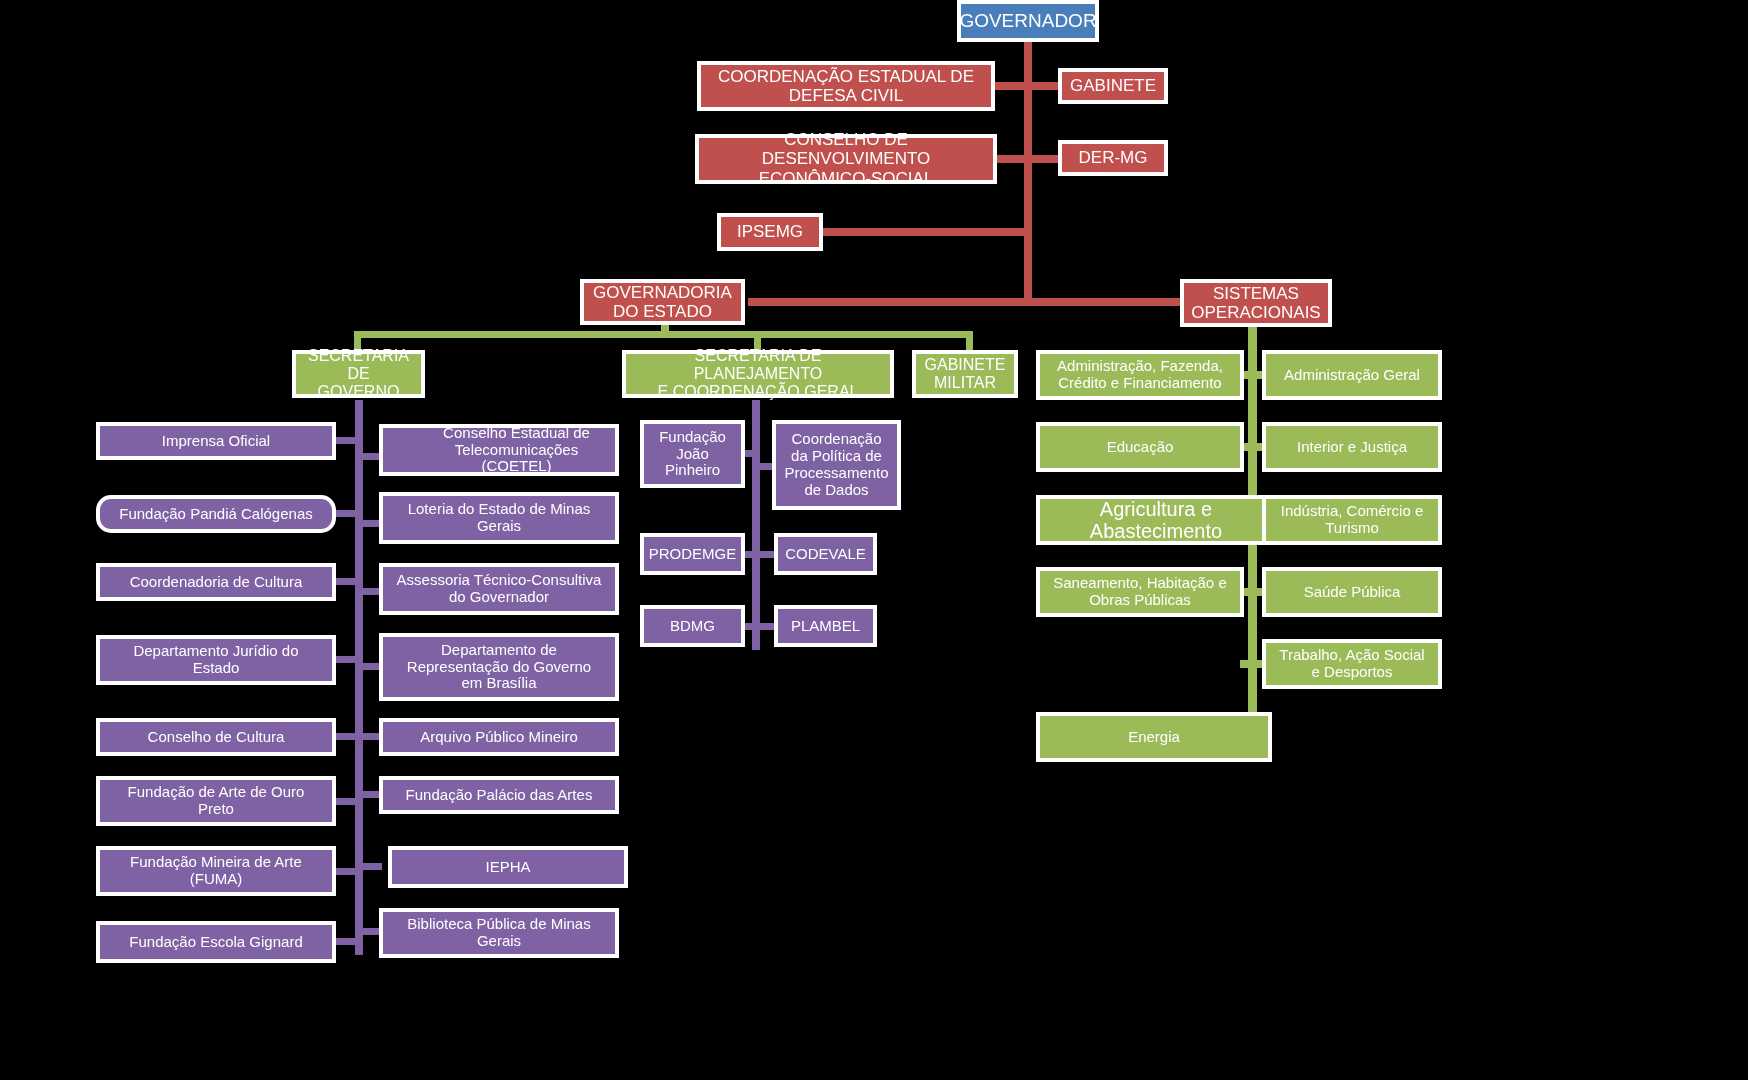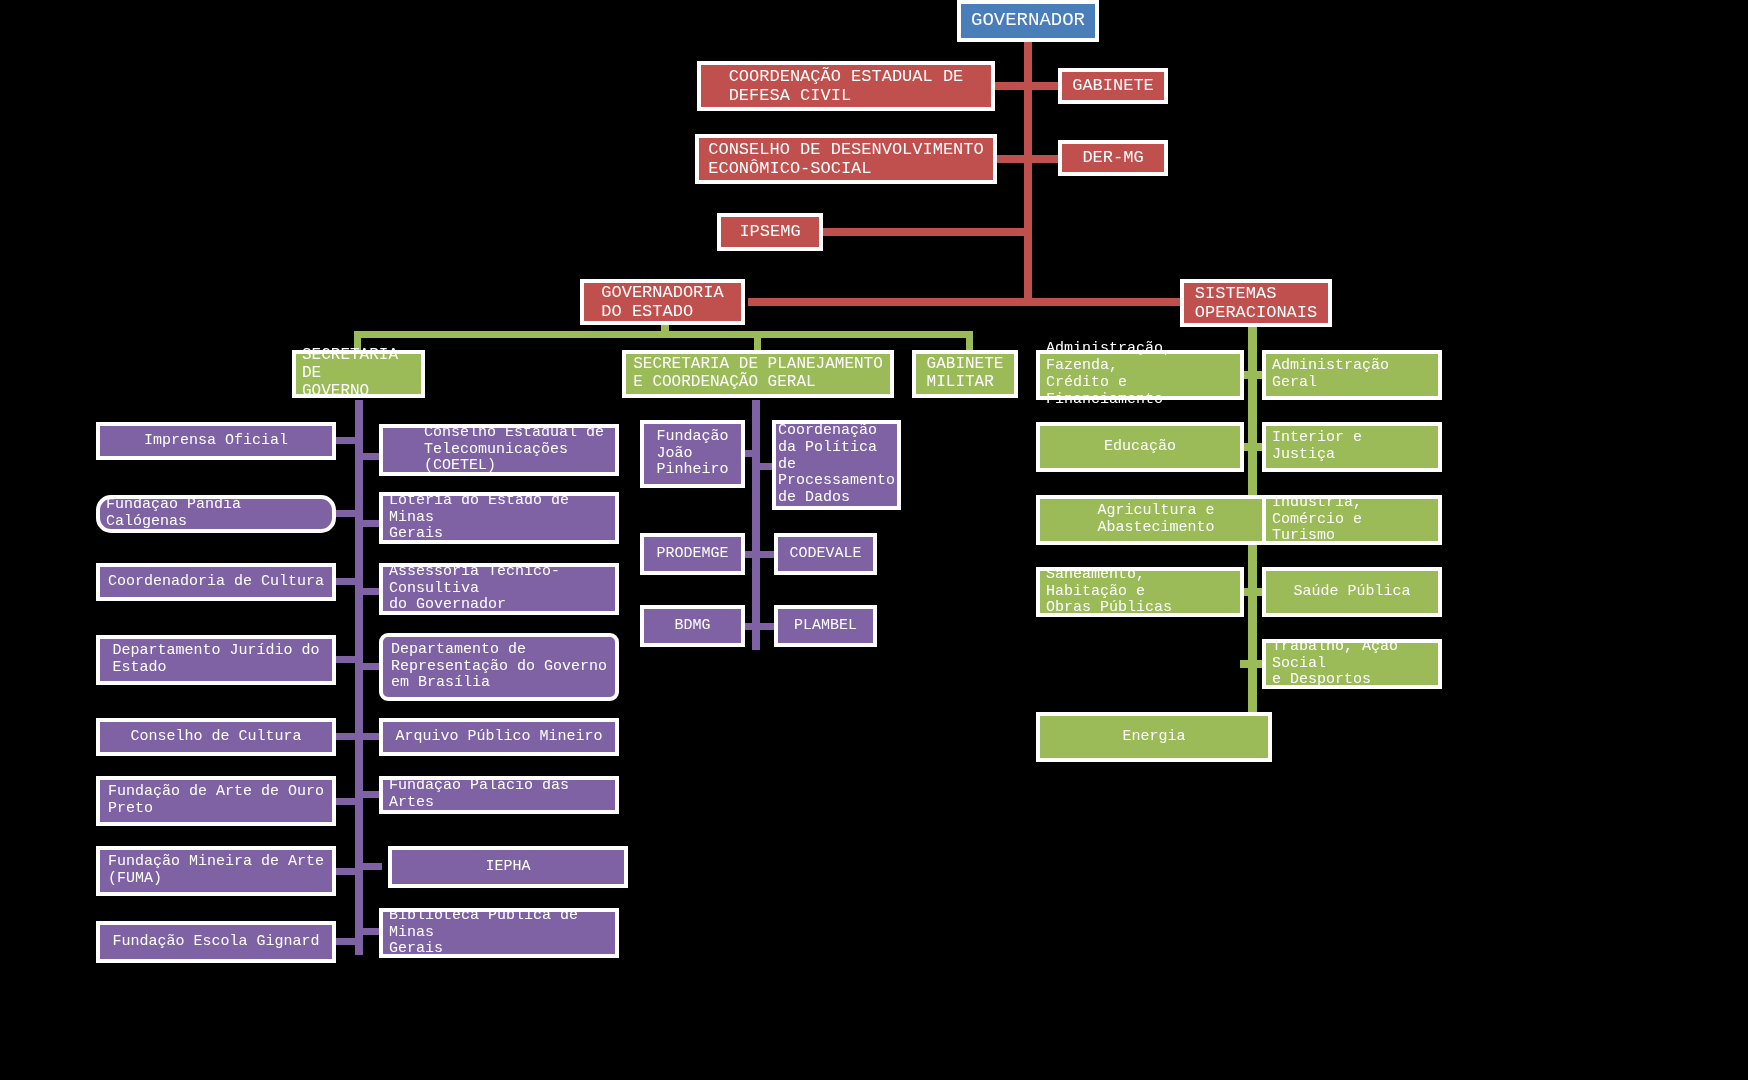--- a/index.html
+++ b/index.html
@@ -16,27 +16,27 @@
     height: 1080px;
     background: #000000;
     overflow: hidden;
   }
   .node {
     position: absolute;
     box-sizing: border-box;
     display: flex;
     align-items: center;
     justify-content: center;
+    text-align: center;
     color: #ffffff;
     border: 4px solid #ffffff;
     line-height: 1.12;
     padding: 2px 6px;
     z-index: 3;
     white-space: pre-line;
-    font-family: Liberation Mono, monospace;
   }
   .n-blue  { background: #4a7ebb; }
   .n-red   { background: #c0504d; }
   .n-green { background: #9bbb59; }
   .n-purple{ background: #7f62a3; }
 
   .conn {
     position: absolute;
     z-index: 1;
   }
@@ -149,21 +149,21 @@
   <div class="node n-purple" style="left:96px; top:846px; width:240px; height:50px; font-size:15px;">Fundação Mineira de Arte
 (FUMA)</div>
   <div class="node n-purple" style="left:96px; top:921px; width:240px; height:42px; font-size:15px;">Fundação Escola Gignard</div>
 
   <div class="node n-purple" style="left:379px; top:424px; width:240px; height:52px; font-size:15px;padding-left:41px;">Conselho Estadual de
 Telecomunicações (COETEL)</div>
   <div class="node n-purple" style="left:379px; top:492px; width:240px; height:52px; font-size:15px;">Loteria do Estado de Minas
 Gerais</div>
   <div class="node n-purple" style="left:379px; top:563px; width:240px; height:52px; font-size:15px;">Assessoria Técnico-Consultiva
 do Governador</div>
-  <div class="node n-purple" style="left:379px; top:633px; width:240px; height:68px; font-size:15px;border-radius:9px;">Departamento de
+  <div class="node n-purple" style="left:379px; top:633px; width:240px; height:68px; font-size:15px;">Departamento de
 Representação do Governo
 em Brasília</div>
   <div class="node n-purple" style="left:379px; top:718px; width:240px; height:38px; font-size:15px;">Arquivo Público Mineiro</div>
   <div class="node n-purple" style="left:379px; top:776px; width:240px; height:38px; font-size:15px;">Fundação Palácio das Artes</div>
   <div class="node n-purple" style="left:388px; top:846px; width:240px; height:42px; font-size:15px;">IEPHA</div>
   <div class="node n-purple" style="left:379px; top:908px; width:240px; height:50px; font-size:15px;">Biblioteca Pública de Minas
 Gerais</div>
 
   <div class="node n-purple" style="left:640px; top:420px; width:105px; height:68px; font-size:15px;">Fundação
 João
@@ -174,21 +174,21 @@
   <div class="node n-purple" style="left:772px; top:420px; width:129px; height:90px; font-size:15px;">Coordenação
 da Política de
 Processamento
 de Dados</div>
   <div class="node n-purple" style="left:774px; top:533px; width:103px; height:42px; font-size:15px;">CODEVALE</div>
   <div class="node n-purple" style="left:774px; top:605px; width:103px; height:42px; font-size:15px;">PLAMBEL</div>
 
   <div class="node n-green" style="left:1036px; top:350px; width:208px; height:50px; font-size:15px;">Administração, Fazenda,
 Crédito e Financiamento</div>
   <div class="node n-green" style="left:1036px; top:422px; width:208px; height:50px; font-size:15px;">Educação</div>
-  <div class="node n-green" style="left:1036px; top:495px; width:240px; height:50px; font-size:15px;">Agricultura e
+  <div class="node n-green" style="left:1036px; top:495px; width:240px; height:50px; font-size:20px;">Agricultura e
 Abastecimento</div>
   <div class="node n-green" style="left:1036px; top:567px; width:208px; height:50px; font-size:15px;">Saneamento, Habitação e
 Obras Públicas</div>
   <div class="node n-green" style="left:1036px; top:712px; width:236px; height:50px; font-size:15px;">Energia</div>
 
   <div class="node n-green" style="left:1262px; top:350px; width:180px; height:50px; font-size:15px;">Administração Geral</div>
   <div class="node n-green" style="left:1262px; top:422px; width:180px; height:50px; font-size:15px;">Interior e Justiça</div>
   <div class="node n-green" style="left:1262px; top:495px; width:180px; height:50px; font-size:15px;">Indústria, Comércio e
 Turismo</div>
   <div class="node n-green" style="left:1262px; top:567px; width:180px; height:50px; font-size:15px;">Saúde Pública</div>

